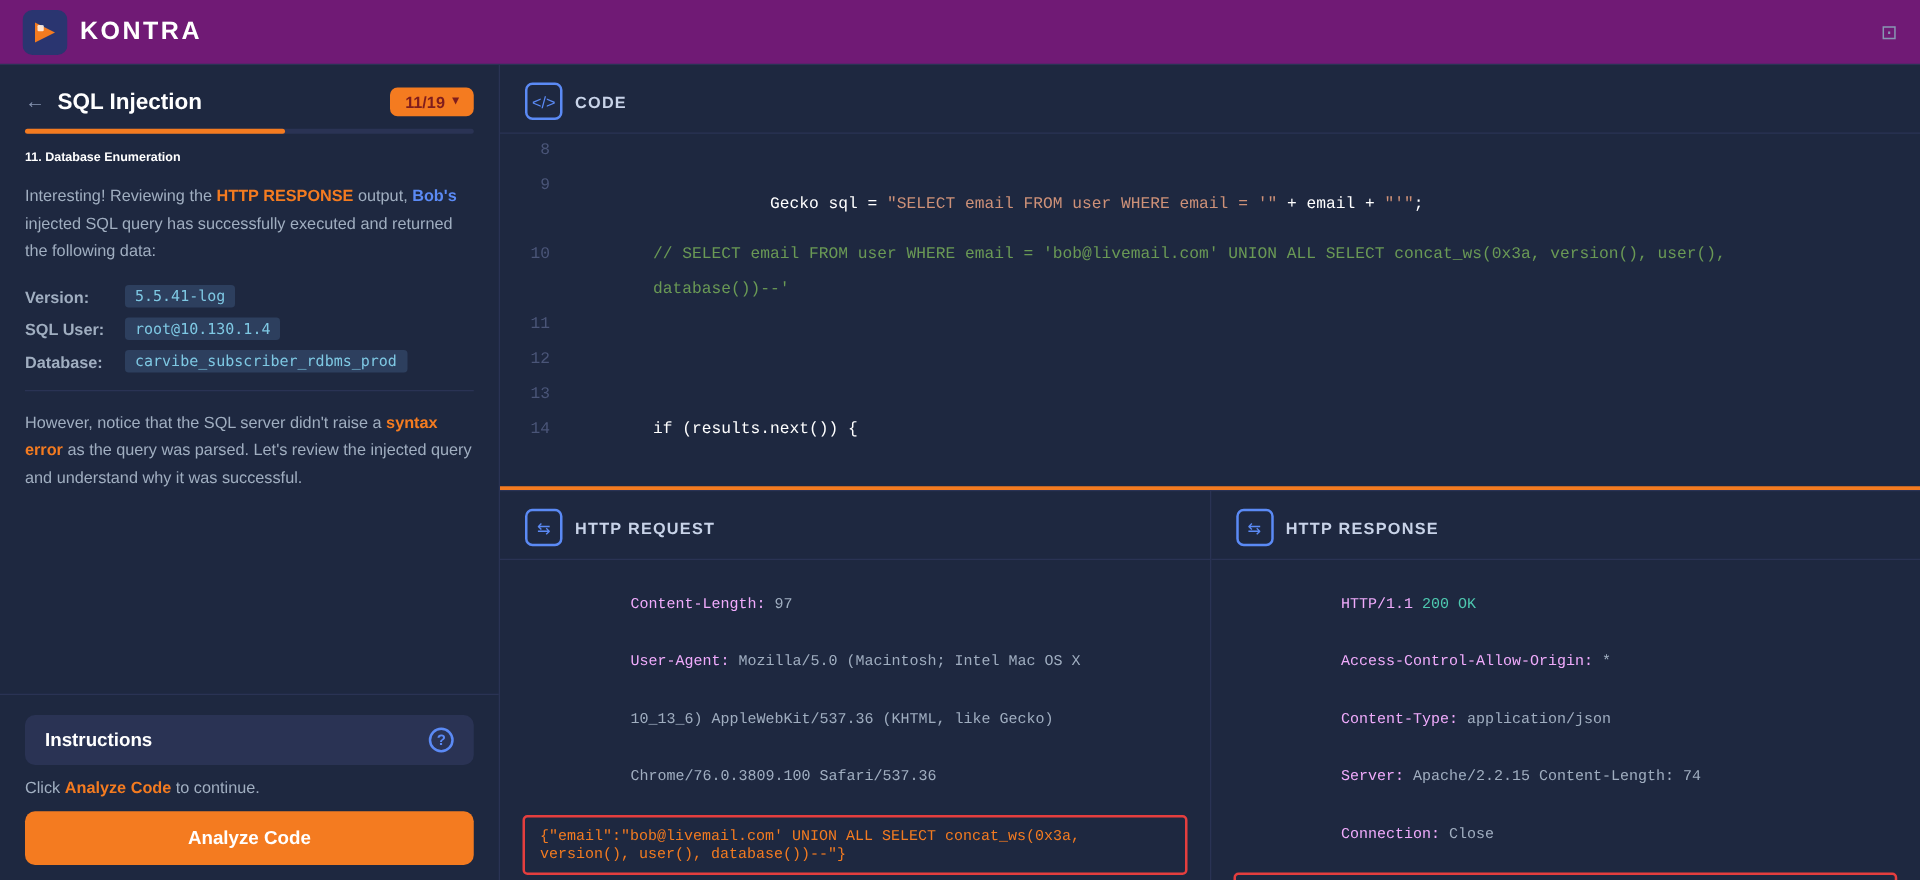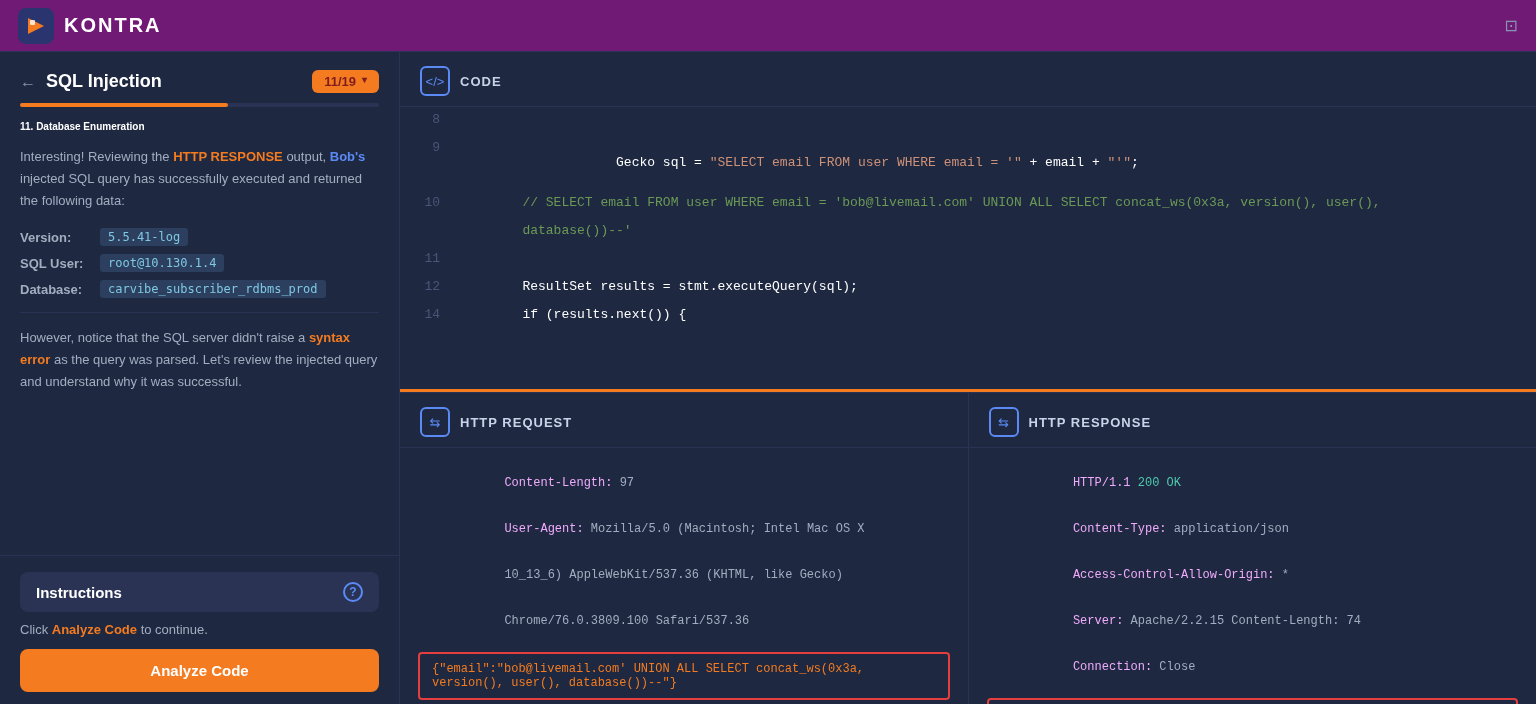--- a/index.html
+++ b/index.html
@@ -459,23 +459,26 @@
           <span class="line-code kw-comment">        database())--'</span>
         </div>
 
         <div class="code-line">
           <span class="line-num">11</span>
           <span class="line-code"></span>
         </div>
 
         <div class="code-line">
           <span class="line-num">12</span>
-          <span class="line-code kw-white">        ResultSet results = stmt.executeQuery(sql);</span>
-        </div>
-
+        </div>
+
+        <div class="code-line">
+          <span class="line-num">13</span>
+          <span class="line-code"></span>
+        </div>
 
         <div class="code-line">
           <span class="line-num">14</span>
           <span class="line-code kw-white">        if (results.next()) {</span>
         </div>
 
       </div>
     </div>
 
     <div class="bottom-panels">
@@ -507,24 +510,24 @@
       <div class="http-panel">
         <div class="panel-header">
           <div class="panel-icon-arrows">⇆</div>
           <span class="panel-title">HTTP RESPONSE</span>
         </div>
         <div class="http-panel-body">
           <div class="http-line">
             <span class="http-key">HTTP/1.1 </span><span class="http-status-green">200 OK</span>
           </div>
           <div class="http-line">
+            <span class="http-key">Access-Control-Allow-Origin:</span><span class="http-val"> *</span>
+          </div>
+          <div class="http-line">
             <span class="http-key">Content-Type:</span><span class="http-val"> application/json</span>
-          </div>
-          <div class="http-line">
-            <span class="http-key">Access-Control-Allow-Origin:</span><span class="http-val"> *</span>
           </div>
           <div class="http-line">
             <span class="http-key">Server:</span><span class="http-val"> Apache/2.2.15 Content-Length: 74</span>
           </div>
           <div class="http-line">
             <span class="http-key">Connection:</span><span class="http-val"> Close</span>
           </div>
           <div class="http-highlight-box">
             
           </div>

